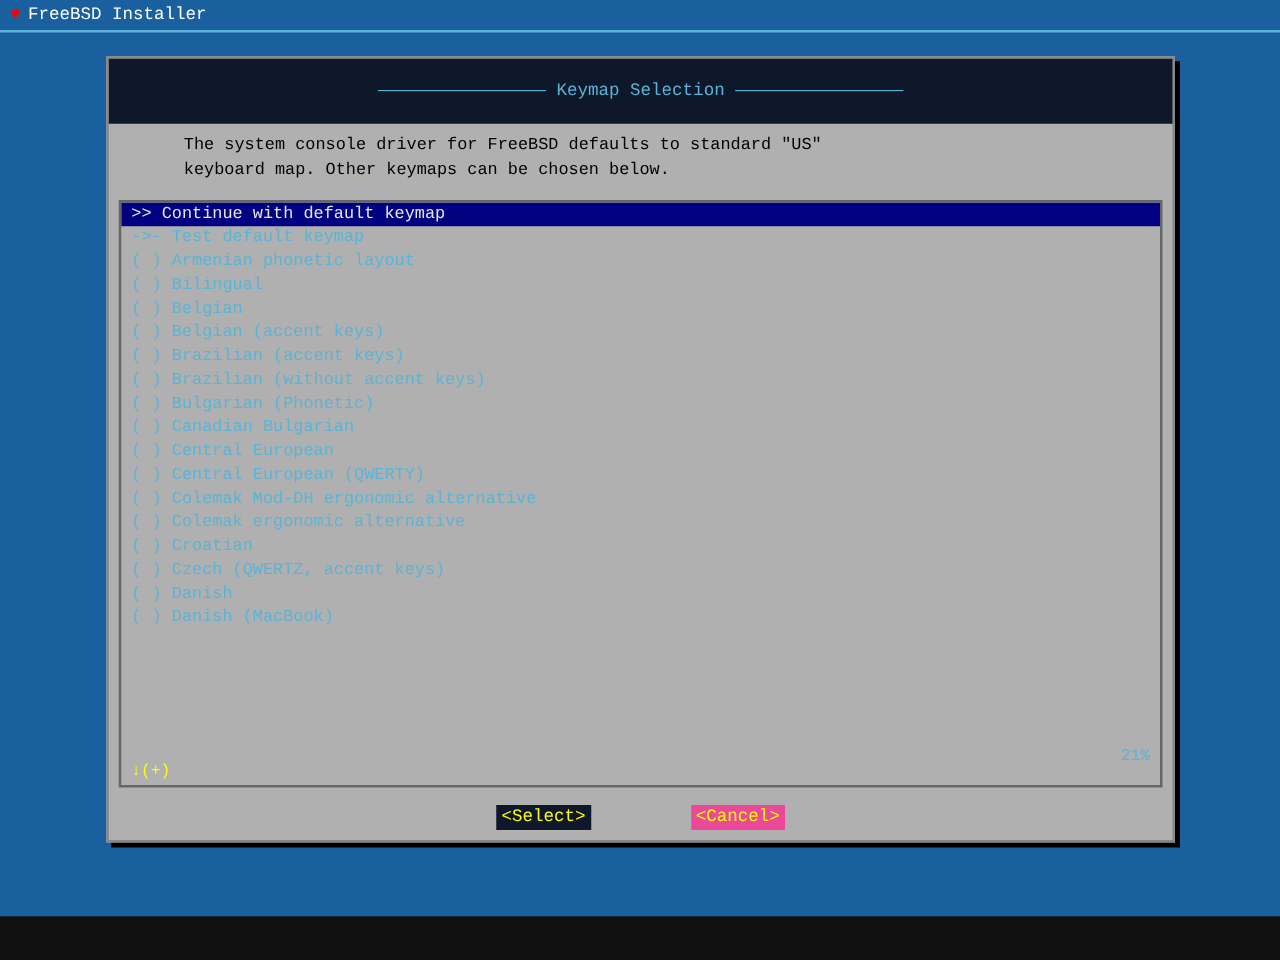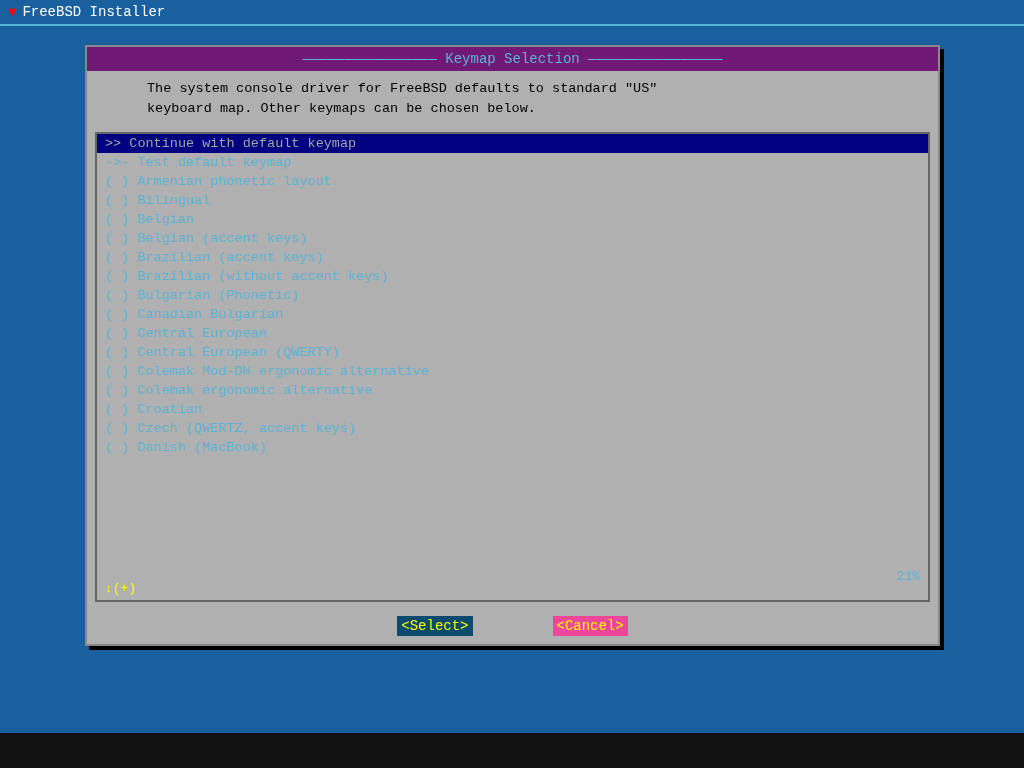--- a/index.html
+++ b/index.html
@@ -31,23 +31,23 @@
       top: 45px;
       left: 85px;
       width: 855px;
       background-color: #b0b0b0;
       border: 2px solid #888;
       box-shadow: 4px 4px 0px #000;
     }
     #window-title {
       text-align: center;
       color: #5ab4d6;
-      padding: 4px;
+      padding: 18px;
       font-size: 14px;
-      background-color: #701a75;
+      background-color: #0f172a;
     }
     #description {
       color: #000;
       padding: 8px 16px 12px 16px;
       line-height: 1.5;
       font-size: 13.5px;
       margin-left: 44px;
     }
     #list-box {
       margin: 0 8px;
@@ -59,21 +59,21 @@
     }
     .list-item {
       padding: 2px 8px;
       color: #5ab4d6;
       font-size: 13.5px;
       cursor: pointer;
       white-space: nowrap;
     }
     .list-item.selected {
       background-color: #000080;
-      color: #a3a3a3;
+      color: #e5e5e5;
     }
     #scroll-indicator {
       position: absolute;
       bottom: 4px;
       left: 8px;
       color: #ffff00;
       font-size: 13px;
     }
     #scroll-percent {
       position: absolute;
@@ -91,21 +91,21 @@
     .btn {
       color: #ffff00;
       background-color: #ec4899;
       border: none;
       font-family: 'Courier New', Courier, monospace;
       font-size: 14px;
       cursor: pointer;
       padding: 2px 4px;
     }
     .btn.active {
-      background-color: #0c4a6e;
+      background-color: #0f172a;
       color: #ffff00;
     }
     #hint-bar {
       text-align: center;
       color: #5ab4d6;
       padding: 4px;
       font-size: 13px;
       border-top: 1px solid #888;
     }
     #bottom-bar {
@@ -146,20 +146,21 @@
       <div class="list-item">( ) Brazilian (accent keys)</div>
       <div class="list-item">( ) Brazilian (without accent keys)</div>
       <div class="list-item">( ) Bulgarian (Phonetic)</div>
       <div class="list-item">( ) Canadian Bulgarian</div>
       <div class="list-item">( ) Central European</div>
       <div class="list-item">( ) Central European (QWERTY)</div>
       <div class="list-item">( ) Colemak Mod-DH ergonomic alternative</div>
       <div class="list-item">( ) Colemak ergonomic alternative</div>
       <div class="list-item">( ) Croatian</div>
       <div class="list-item">( ) Czech (QWERTZ, accent keys)</div>
+      <div class="list-item">( ) Danish</div>
       <div class="list-item">( ) Danish (MacBook)</div>
       <div id="scroll-indicator">↓(+)</div>
     <div id="scroll-percent">21%</div>
   </div>
 
   <div id="button-bar">
     <button class="btn active">&lt;Select&gt;</button>
     <button class="btn">&lt;Cancel&gt;</button>
   </div>
 

